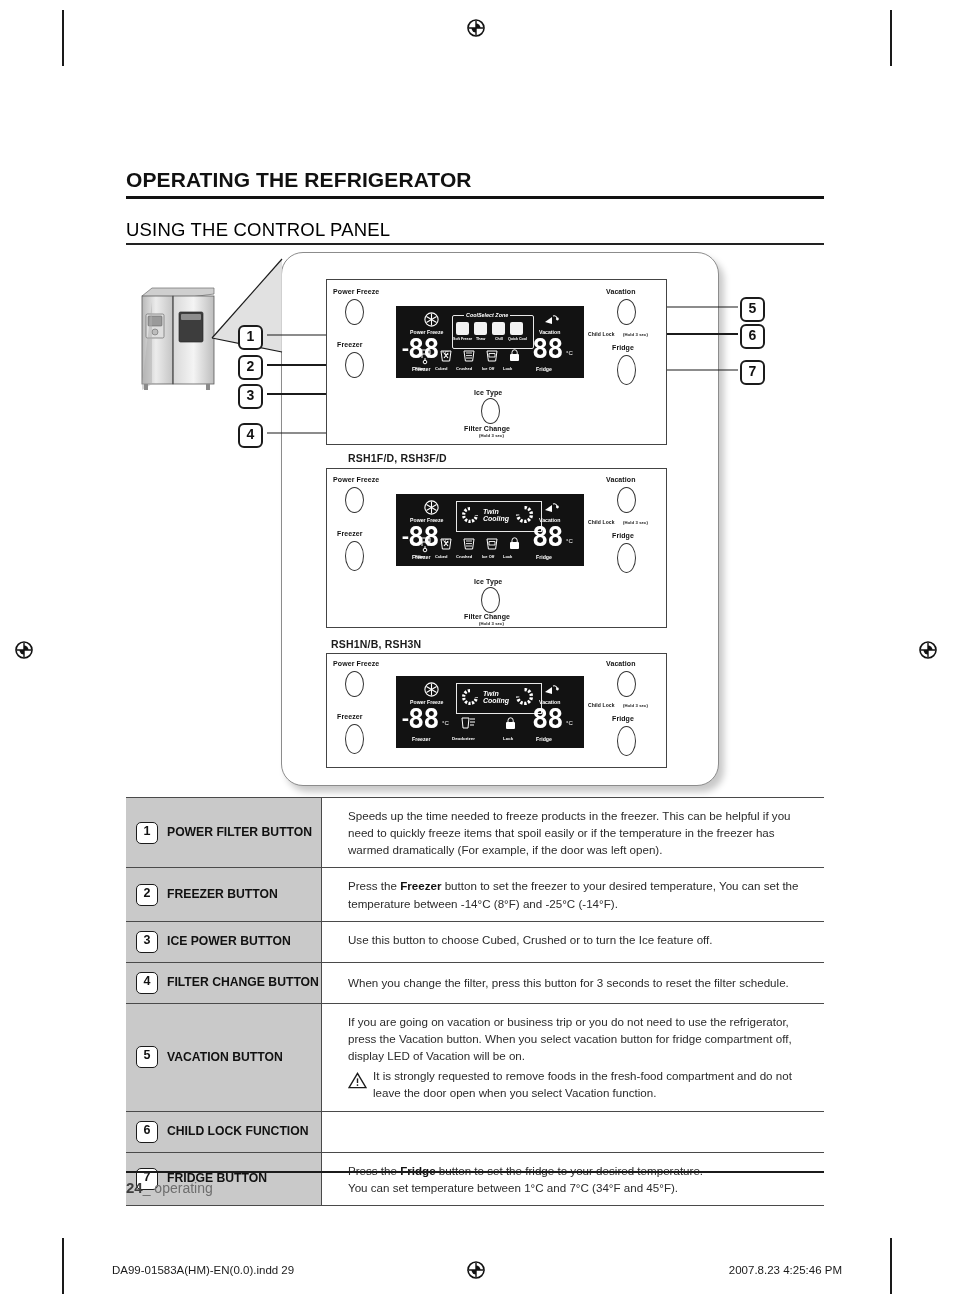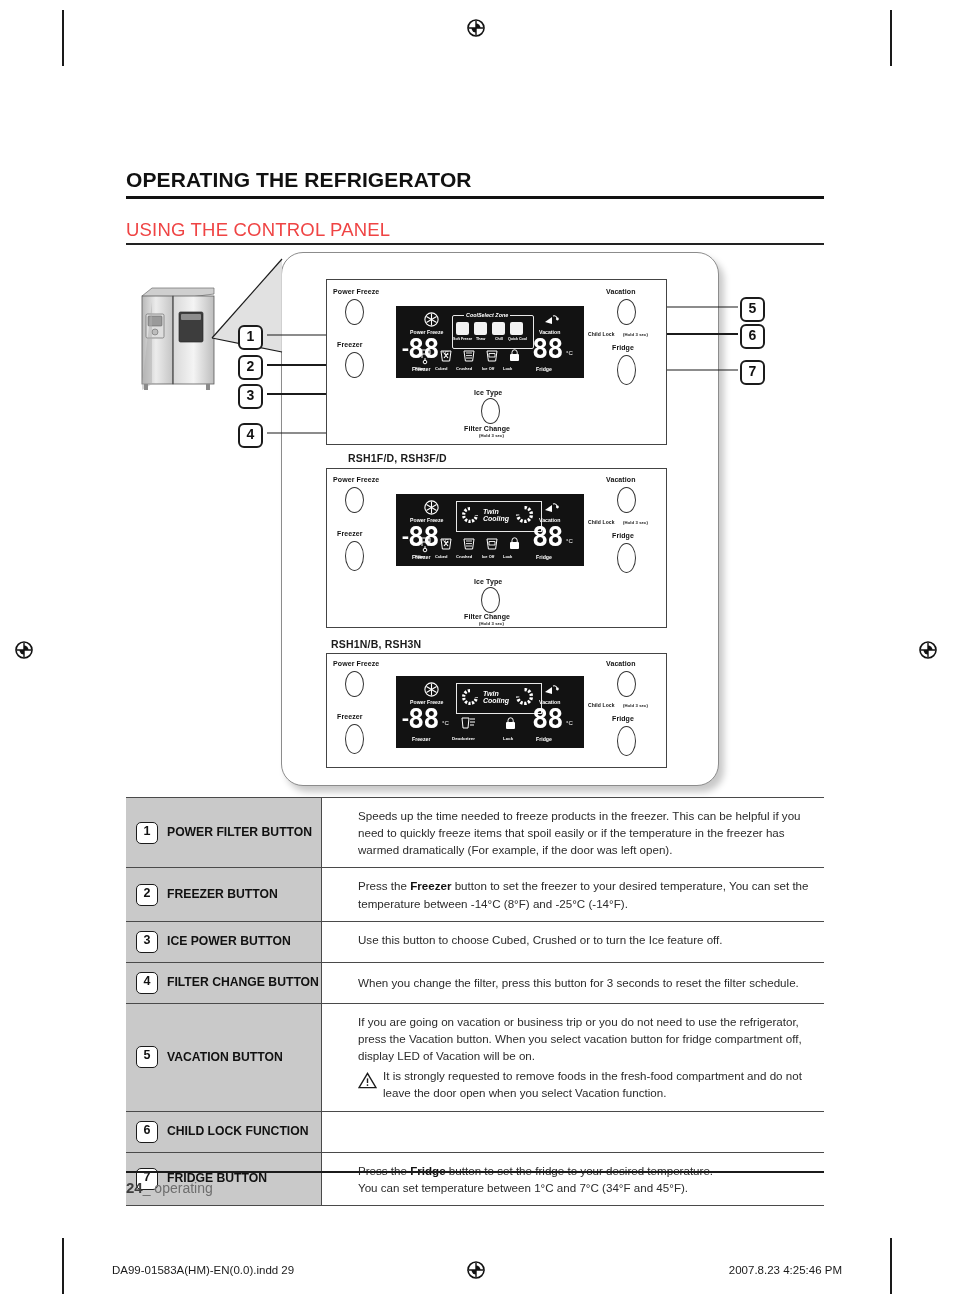--- a/index.html
+++ b/index.html
@@ -20,21 +20,21 @@
 
   
   .h1 {
     position:absolute; left:126px; top:168px; width:698px;
     font-size:21px; font-weight:bold; letter-spacing:0.1px;
     color:#111;
   }
   .h1-rule { position:absolute; left:126px; top:196px; width:698px; height:2.5px; background:#111; }
   .h2 {
     position:absolute; left:126px; top:219px; width:698px;
-    font-size:18.5px; font-weight:normal; letter-spacing:0.2px; color:#ef4444;
+    font-size:18.5px; font-weight:normal; letter-spacing:0.2px; color:#000000;
   }
   .h2-rule { position:absolute; left:126px; top:243px; width:698px; height:1.6px; background:#222; }
 
   
   .diagram-shell {
     position:absolute; left:281px; top:252px; width:436px; height:532px;
     border:1.6px solid #8c8c8c; border-radius:22px;
     background:#fff;
     box-shadow:5px 6px 7px rgba(0,0,0,0.22);
   }
@@ -100,22 +100,22 @@
     box-sizing:border-box; border-right:1.4px solid #4a4a4a;
   }
   .tnum {
     width:20px; height:20px; min-width:20px;
     border:1.8px solid #1b1b1b; border-radius:5px; background:#fff;
     font-size:12.5px; font-weight:bold; text-align:center; line-height:17px;
     color:#111;
   }
   .tname { font-size:12.2px; font-weight:bold; color:#111; line-height:1.22; }
   .tr {
-    flex:1; padding:9px 8px 9px 12px; box-sizing:border-box;
-    font-size:11.6px; line-height:1.48; color:#2b2b2b;margin-left:24px;
+    flex:1; padding:9px 8px 9px 26px; box-sizing:border-box;
+    font-size:11.6px; line-height:1.48; color:#2b2b2b;
   }
   .tr b { color:#111; }
   .warn-row { display:flex; gap:6px; align-items:flex-start; margin-top:3px; }
   .warn-ico { margin-top:5px; flex:0 0 auto; }
 
   
   .foot-rule { position:absolute; left:126px; top:1171px; width:698px; height:2.2px; background:#1b1b1b; }
   .foot-page { position:absolute; left:126px; top:1179px; font-size:14px; color:#6e6e6e; }
   .foot-page b { color:#3d3d3d; font-size:15px; }
   .foot-left { position:absolute; left:112px; top:1264px; font-size:11.5px; color:#1b1b1b; }

